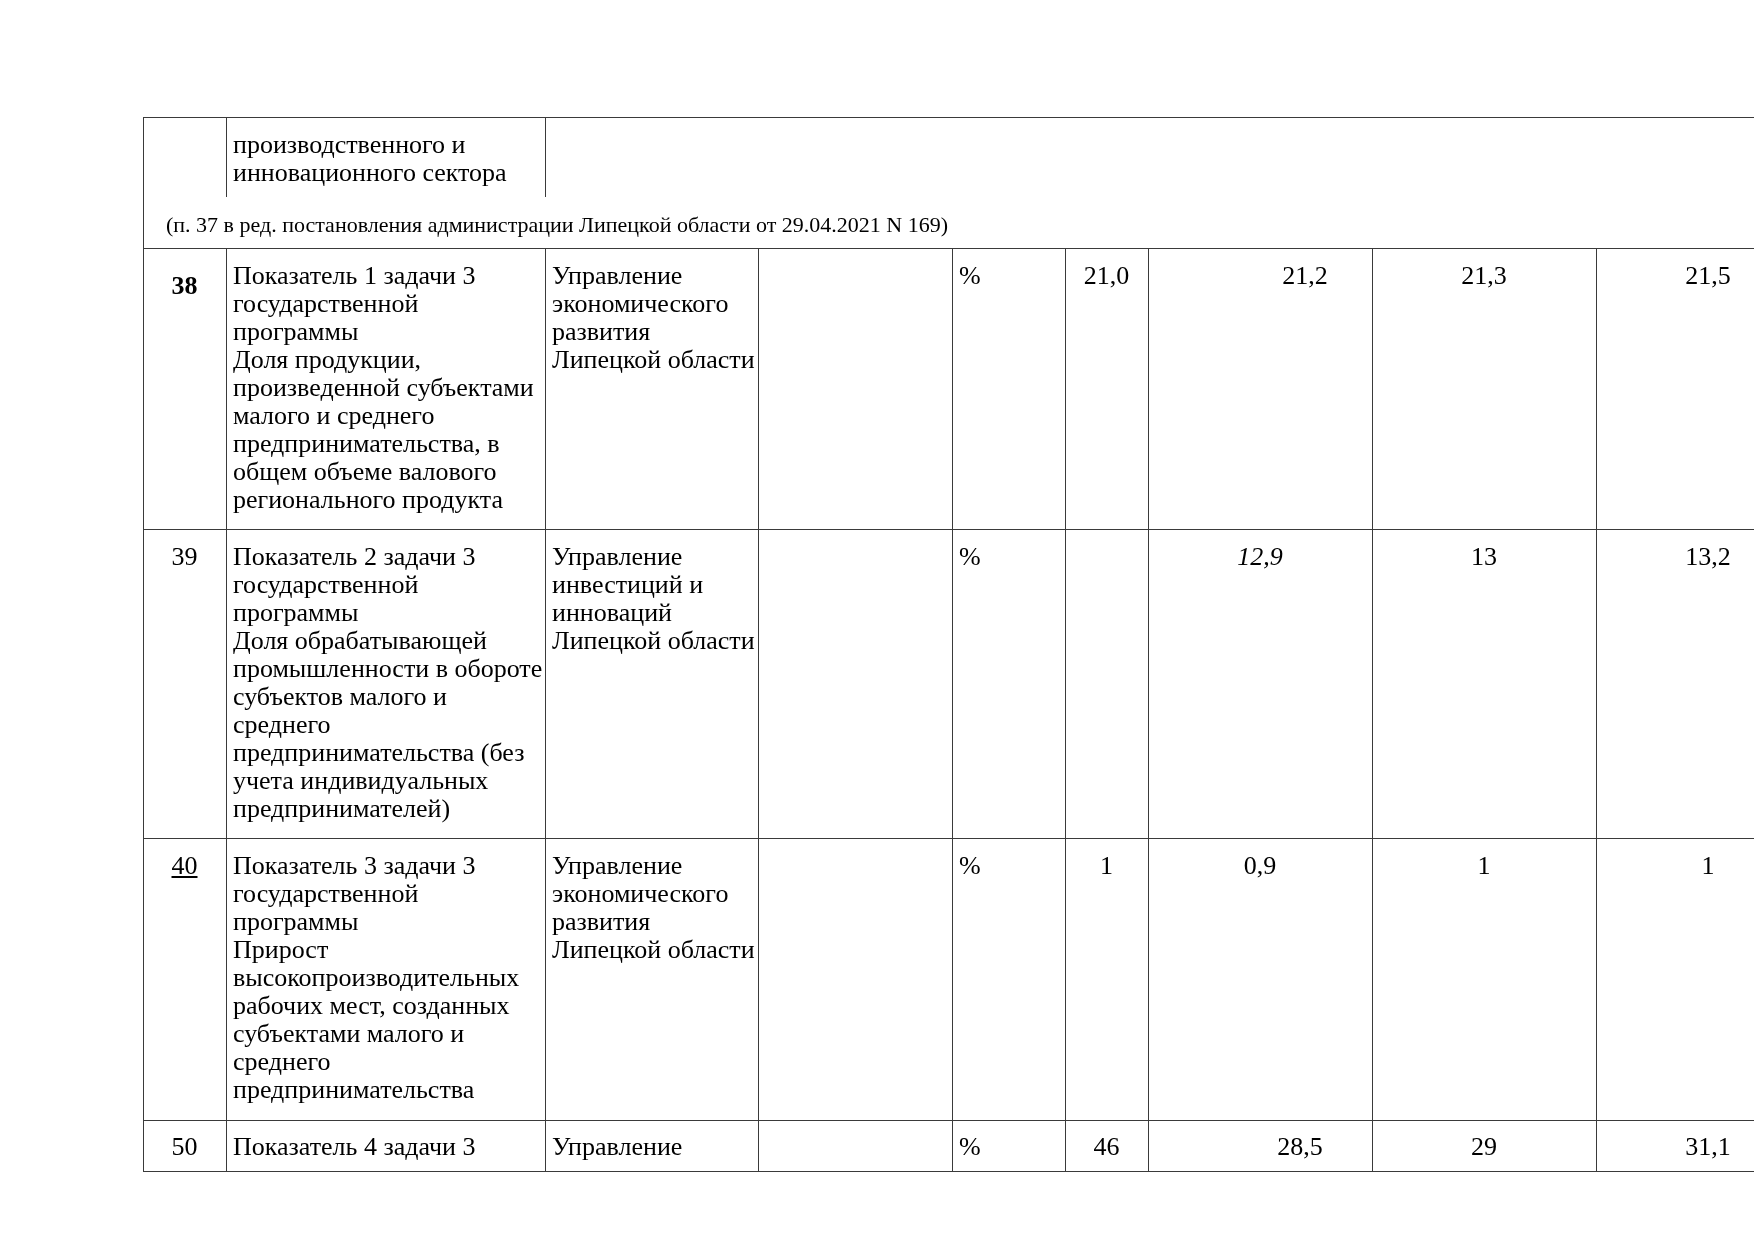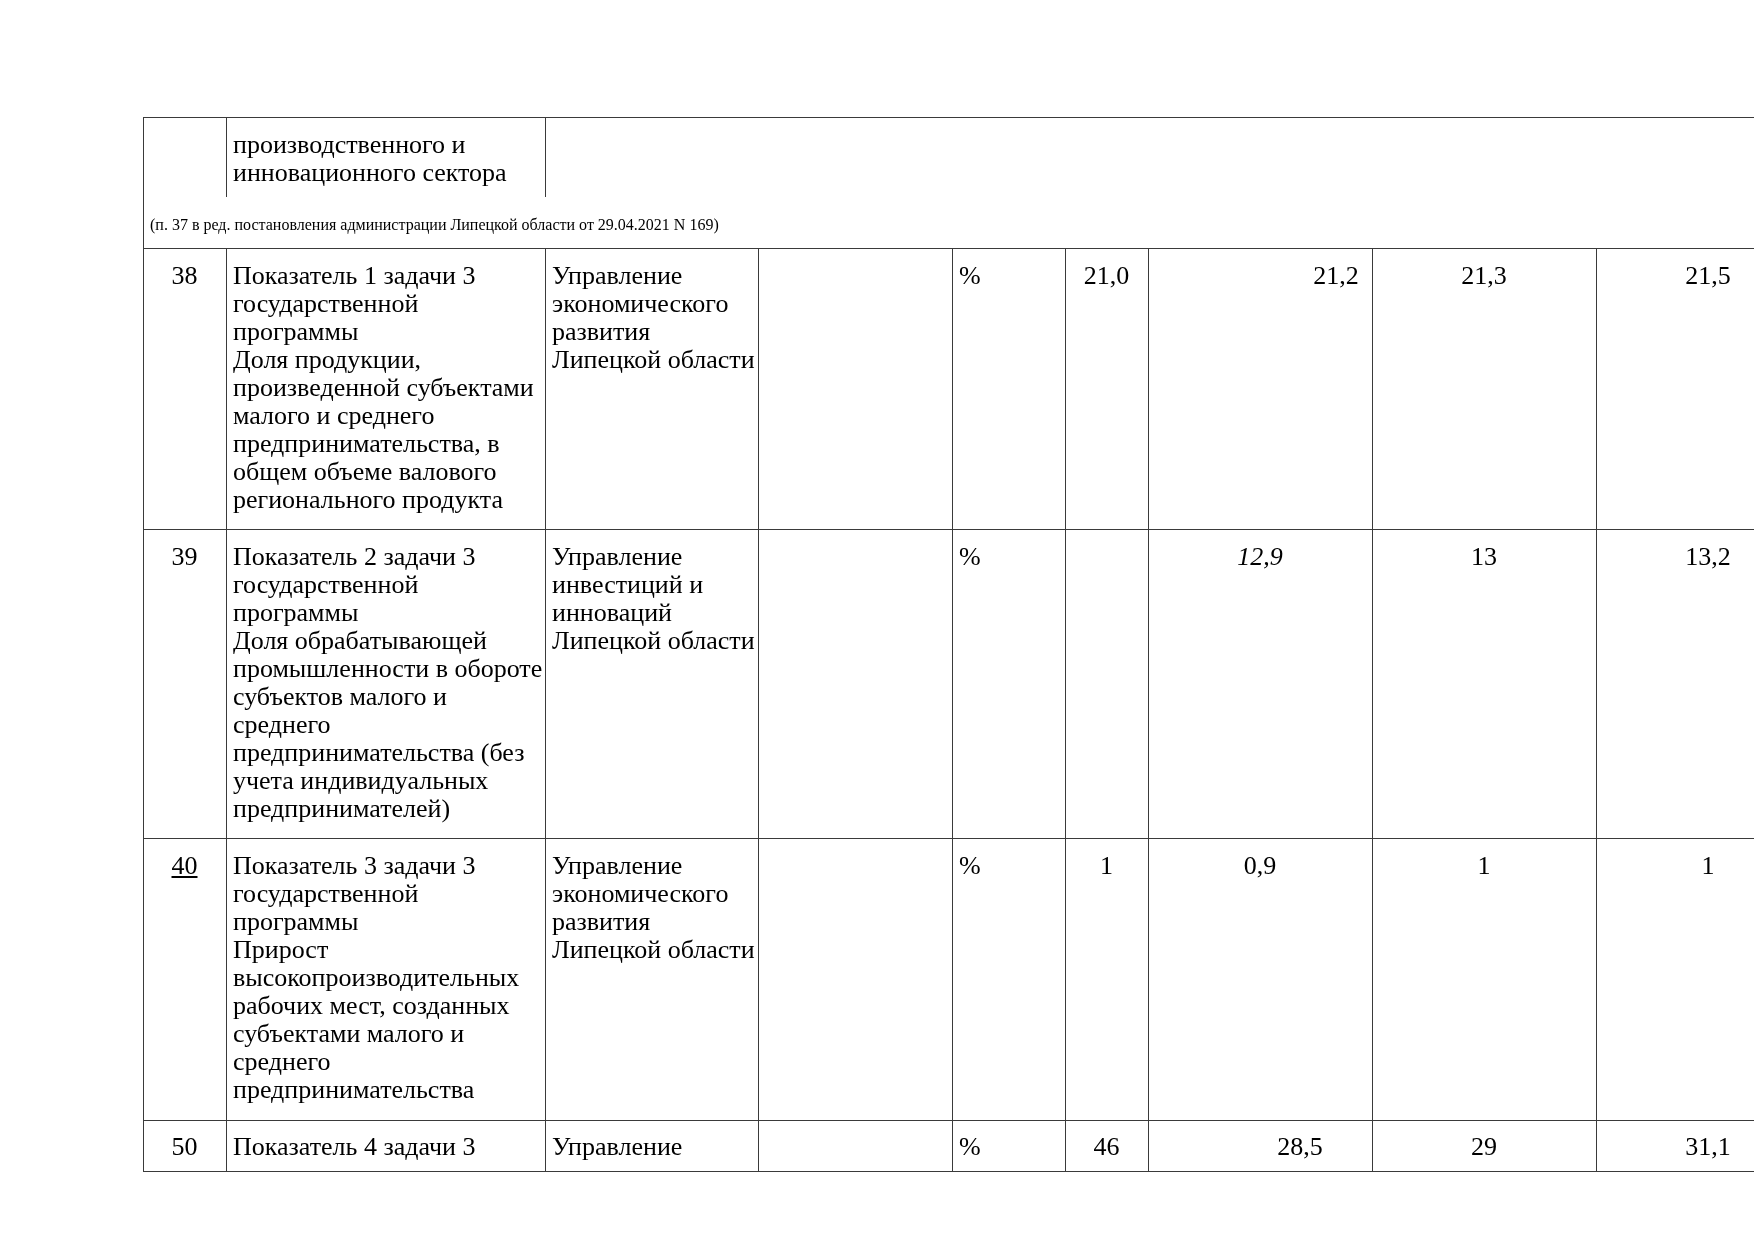--- a/index.html
+++ b/index.html
@@ -7,21 +7,21 @@
     width: 1754px; height: 1240px; background: #ffffff; position: relative; overflow: hidden;
     font-family: "Liberation Serif", "DejaVu Serif", serif; color: #000;
   }
   .page { position: absolute; left: 0; top: 0; width: 1754px; height: 1240px; }
   .hline { position: absolute; height: 0; border-top: 1.6px solid #3a3a3a; }
   .vline { position: absolute; width: 0; border-left: 1.6px solid #3a3a3a; }
   .txt {
     position: absolute; font-size: 26px; line-height: 28px; white-space: pre-line;
   }
   .center { text-align: center; }
-  .note { position: absolute; font-size: 16px; line-height: 28px; white-space: nowrap; }
+  .note { position: absolute; font-size: 22px; line-height: 28px; white-space: nowrap; margin-left: 16px; }
 </style>
 </head>
 <body>
 
 <div class="page">
 
   <div class="hline" style="left:143px; top:117px; width:1611px;"></div>
   <div class="hline" style="left:143px; top:248px; width:1611px;"></div>
   <div class="hline" style="left:143px; top:529px; width:1611px;"></div>
   <div class="hline" style="left:143px; top:838px; width:1611px;"></div>
@@ -41,38 +41,38 @@
   <div class="vline" style="left:1148px; top:248px; height:924px;"></div>
   <div class="vline" style="left:1372px; top:248px; height:924px;"></div>
   <div class="vline" style="left:1596px; top:248px; height:924px;"></div>
 
   <div class="txt" style="left:233px; top:131px; width:305px;">производственного и
 инновационного сектора</div>
 
   <div class="note" style="left:150px; top:211px;">(п. 37 в ред. постановления администрации Липецкой области от 29.04.2021 N 169)</div>
 
   <div>
-    <div class="txt center" style="left:143px; top:262px; width:83px;">38</div>
+    <div class="txt center" style="left:143px; top:272px; width:83px;font-weight:bold;">38</div>
     <div class="txt" style="left:233px; top:262px; width:310px;">Показатель 1 задачи 3
 государственной
 программы
 Доля продукции,
 произведенной субъектами
 малого и среднего
 предпринимательства, в
 общем объеме валового
 регионального продукта</div>
     <div class="txt" style="left:552px; top:262px; width:205px;">Управление
 экономического
 развития
 Липецкой области</div>
     <div class="txt" style="left:765px; top:262px; width:185px;"></div>
     <div class="txt" style="left:959px; top:262px; width:100px;">%</div>
     <div class="txt center" style="left:1065px; top:262px; width:83px;">21,0</div>
-    <div class="txt center" style="left:1188px; top:262px; width:224px;padding-left:36px;">21,2</div>
+    <div class="txt center" style="left:1157px; top:262px; width:224px;padding-left:36px;">21,2</div>
     <div class="txt center" style="left:1372px; top:262px; width:224px;">21,3</div>
     <div class="txt center" style="left:1596px; top:262px; width:224px;">21,5</div>
   </div>
 
   <div>
     <div class="txt center" style="left:143px; top:543px; width:83px;">39</div>
     <div class="txt" style="left:233px; top:543px; width:310px;">Показатель 2 задачи 3
 государственной
 программы
 Доля обрабатывающей

